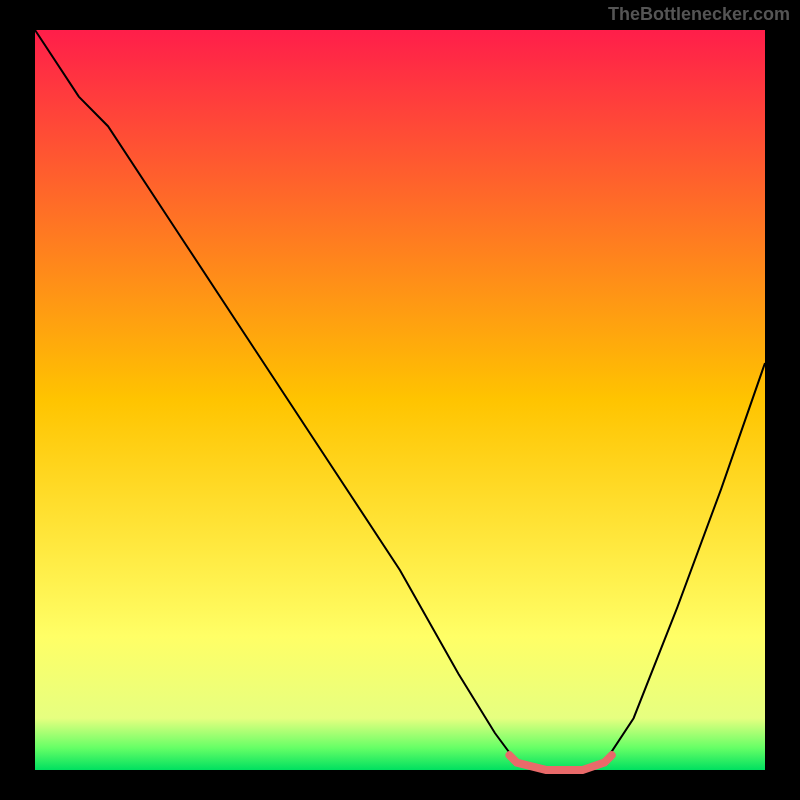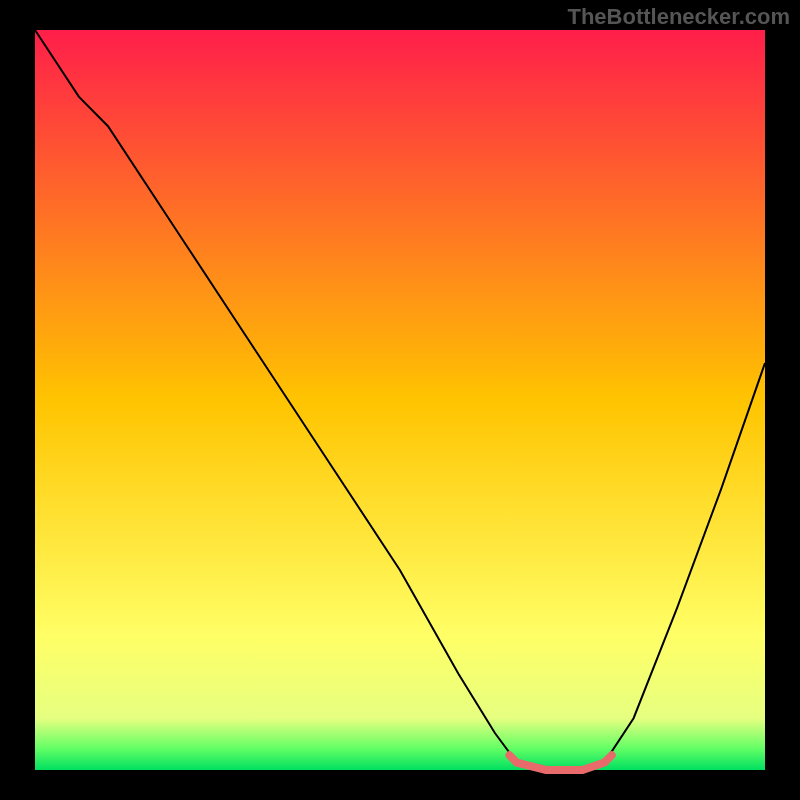--- a/index.html
+++ b/index.html
@@ -14,21 +14,21 @@
   .container {
     width: 800px;
     height: 800px;
     position: relative;
   }
   .watermark {
     position: absolute;
     top: 4px;
     right: 10px;
     color: #555;
-    font-size: 22px;
+    font-size: 18px;
     font-weight: bold;
     z-index: 10;
   }
   svg {
     display: block;
   }
 </style>
 </head>
 <body>
 <div class="container">

